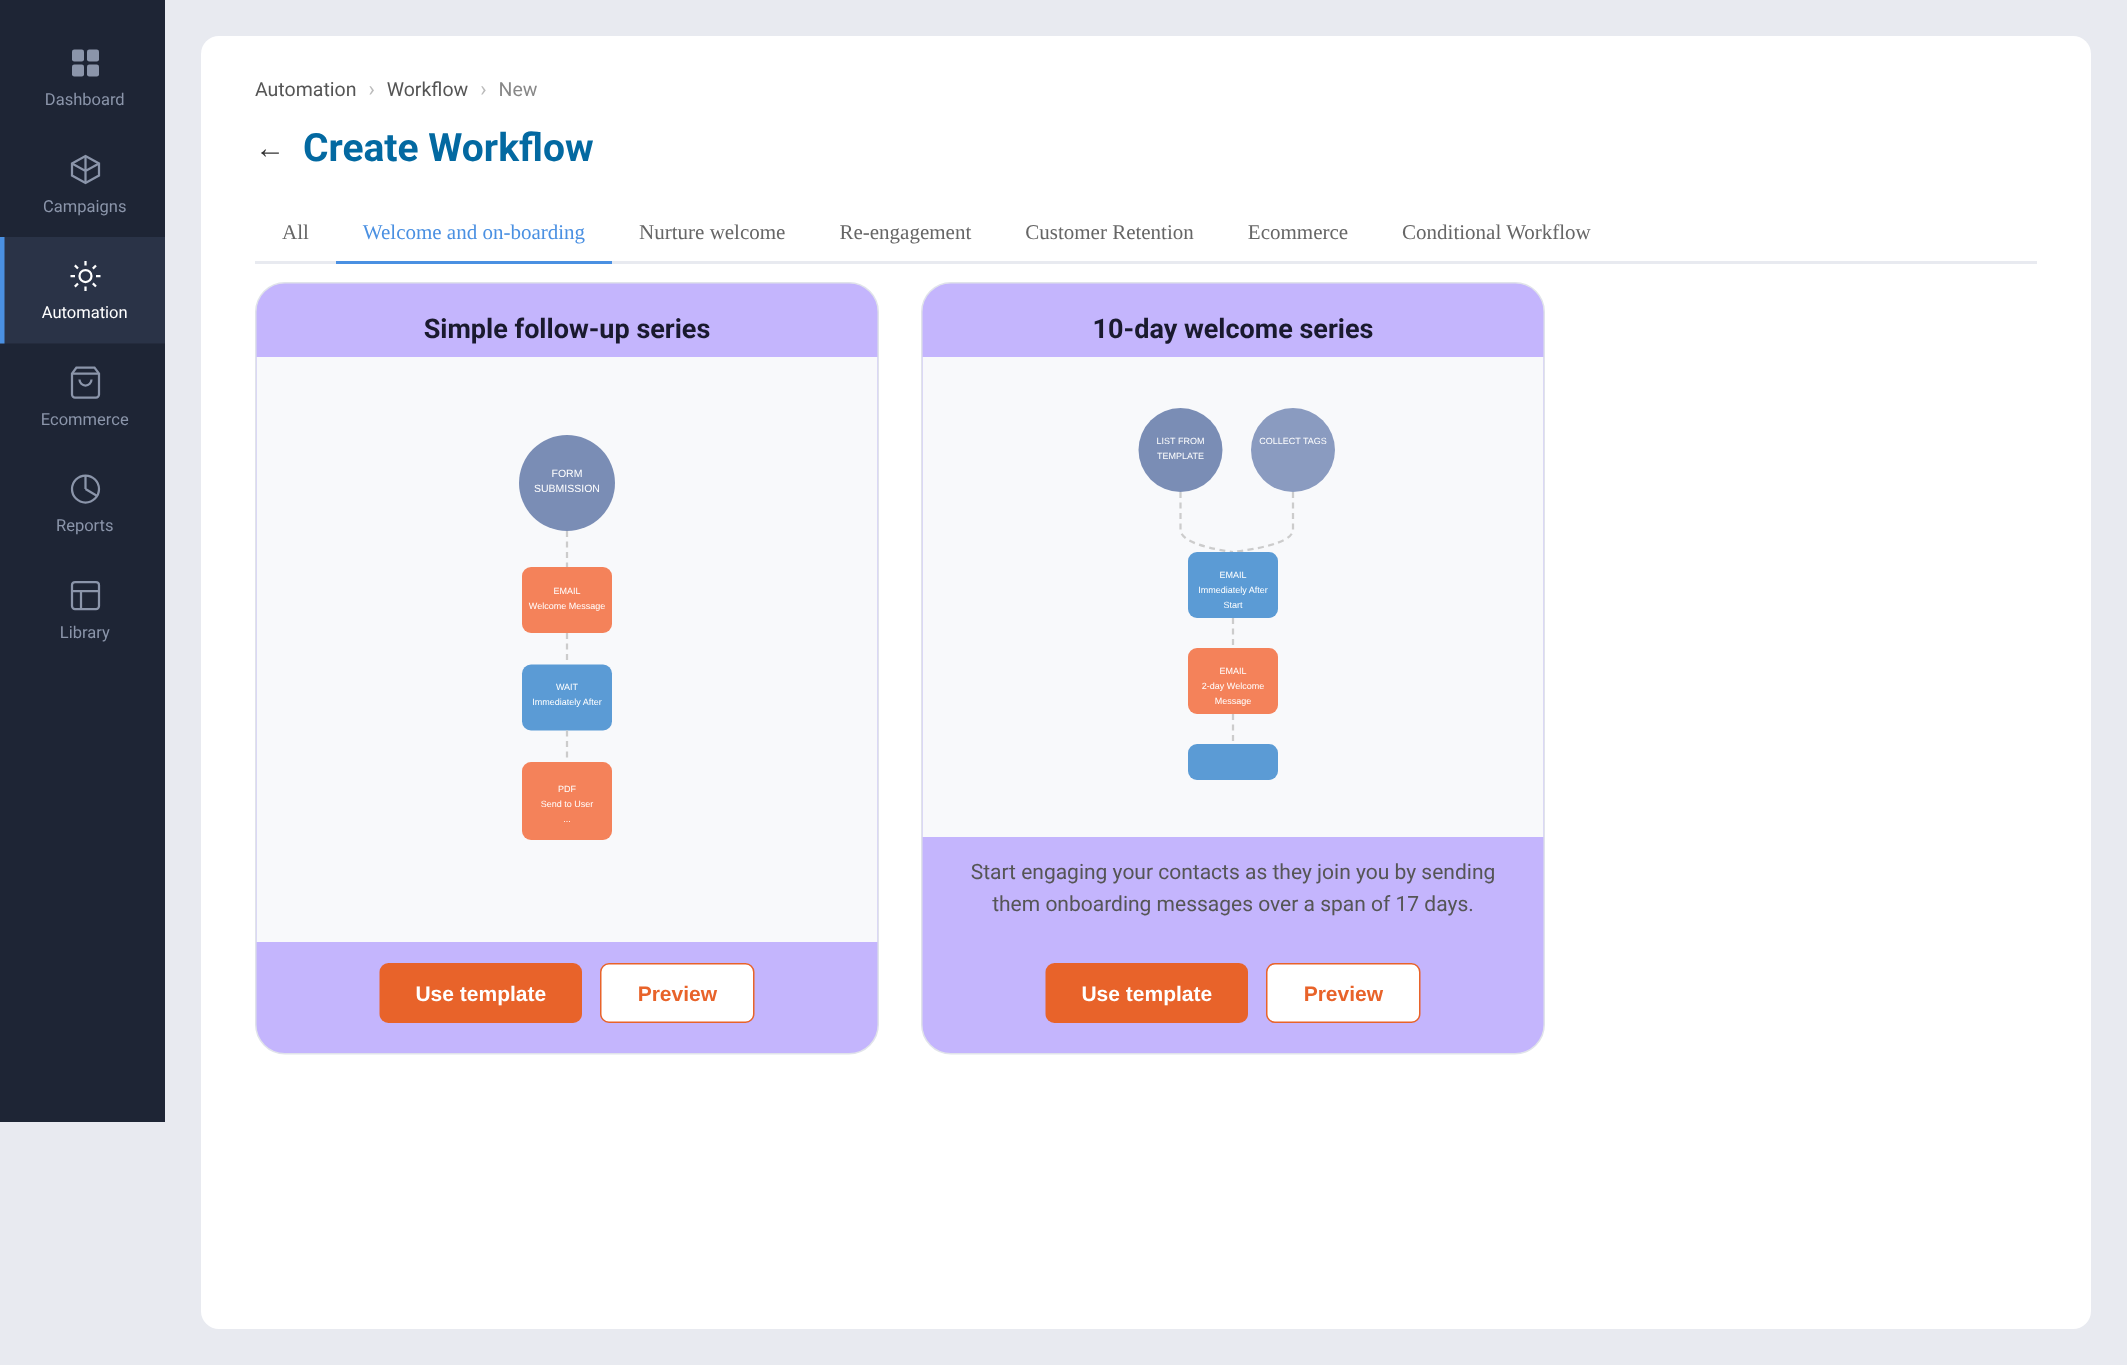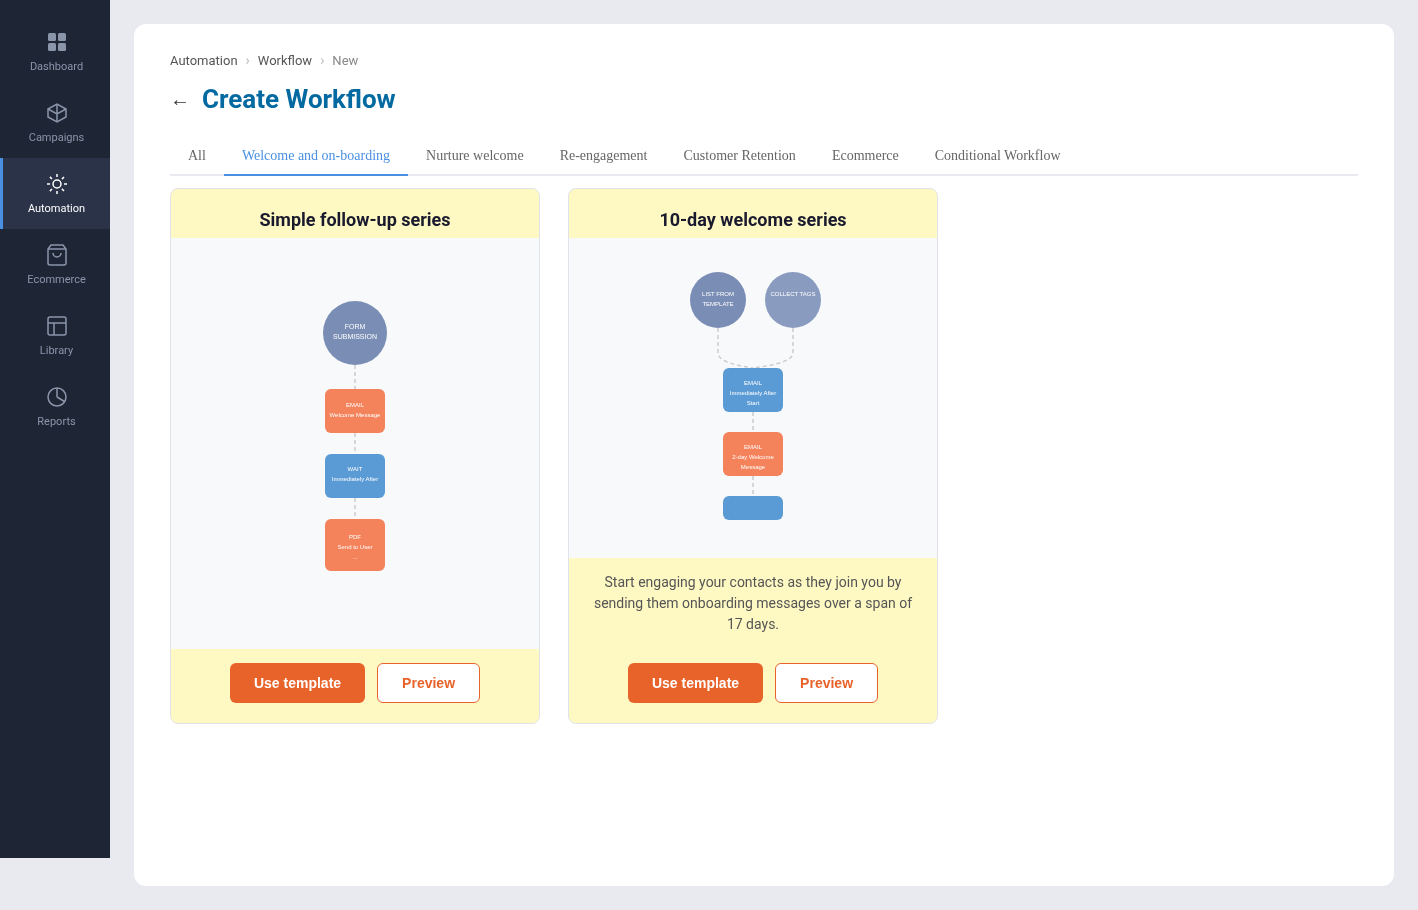--- a/index.html
+++ b/index.html
@@ -14,21 +14,21 @@
 
     
     .sidebar {
       width: 110px;
       background: #1e2535;
       display: flex;
       flex-direction: column;
       align-items: center;
       padding: 16px 0;
       flex-shrink: 0;
-      height: 858px;
+      height: 748px;
     }
     .sidebar-item {
       display: flex;
       flex-direction: column;
       align-items: center;
       padding: 14px 10px;
       width: 100%;
       cursor: pointer;
       color: #8b95aa;
       font-size: 12px;
@@ -123,26 +123,26 @@
     
     .templates-grid {
       display: flex;
       gap: 28px;
       flex-wrap: wrap;
     }
 
     
     .template-card {
       border: 1.5px solid #e0e3ea;
-      border-radius: 8px;
-      width: 370px;
+      border-radius: 20px;
+      width: 416px;
       display: flex;
       flex-direction: column;
       overflow: hidden;
-      background: #fef9c3;
+      background: #c4b5fd;
     }
 
     .template-card-title {
       font-size: 18px;
       font-weight: 700;
       color: #1a1a2e;
       text-align: center;
       padding: 20px 16px 8px;
     }
 
@@ -226,31 +226,31 @@
   </div>
   <div class="sidebar-item">
     <svg viewBox="0 0 24 24" fill="none">
       <path d="M6 2L3 6v14a2 2 0 002 2h14a2 2 0 002-2V6l-3-4z" stroke="#8b95aa" stroke-width="1.5" fill="none"></path>
       <path d="M3 6h18M16 10a4 4 0 01-8 0" stroke="#8b95aa" stroke-width="1.5"></path>
     </svg>
     <span class="sidebar-label">Ecommerce</span>
   </div>
   <div class="sidebar-item">
     <svg viewBox="0 0 24 24" fill="none">
+      <circle cx="12" cy="12" r="9" stroke="#8b95aa" stroke-width="1.5" fill="none"></circle>
+      <path d="M12 12L12 3M12 12l7.5 4.5" stroke="#8b95aa" stroke-width="1.5"></path>
+    </svg>
+    <span class="sidebar-label">Reports</span>
+  </div>
+  <div class="sidebar-item">
+    <svg viewBox="0 0 24 24" fill="none">
       <rect x="3" y="3" width="18" height="18" rx="2" stroke="#8b95aa" stroke-width="1.5" fill="none"></rect>
       <path d="M3 9h18M9 9v12" stroke="#8b95aa" stroke-width="1.5"></path>
     </svg>
     <span class="sidebar-label">Library</span>
-  </div>
-  <div class="sidebar-item">
-    <svg viewBox="0 0 24 24" fill="none">
-      <circle cx="12" cy="12" r="9" stroke="#8b95aa" stroke-width="1.5" fill="none"></circle>
-      <path d="M12 12L12 3M12 12l7.5 4.5" stroke="#8b95aa" stroke-width="1.5"></path>
-    </svg>
-    <span class="sidebar-label">Reports</span>
   </div>
 </nav>
 
 <div class="main">
   <div class="content-card">
 
     <div class="breadcrumb">
       <span class="breadcrumb-link">Automation</span>
       <span class="breadcrumb-separator">›</span>
       <span class="breadcrumb-link">Workflow</span>

